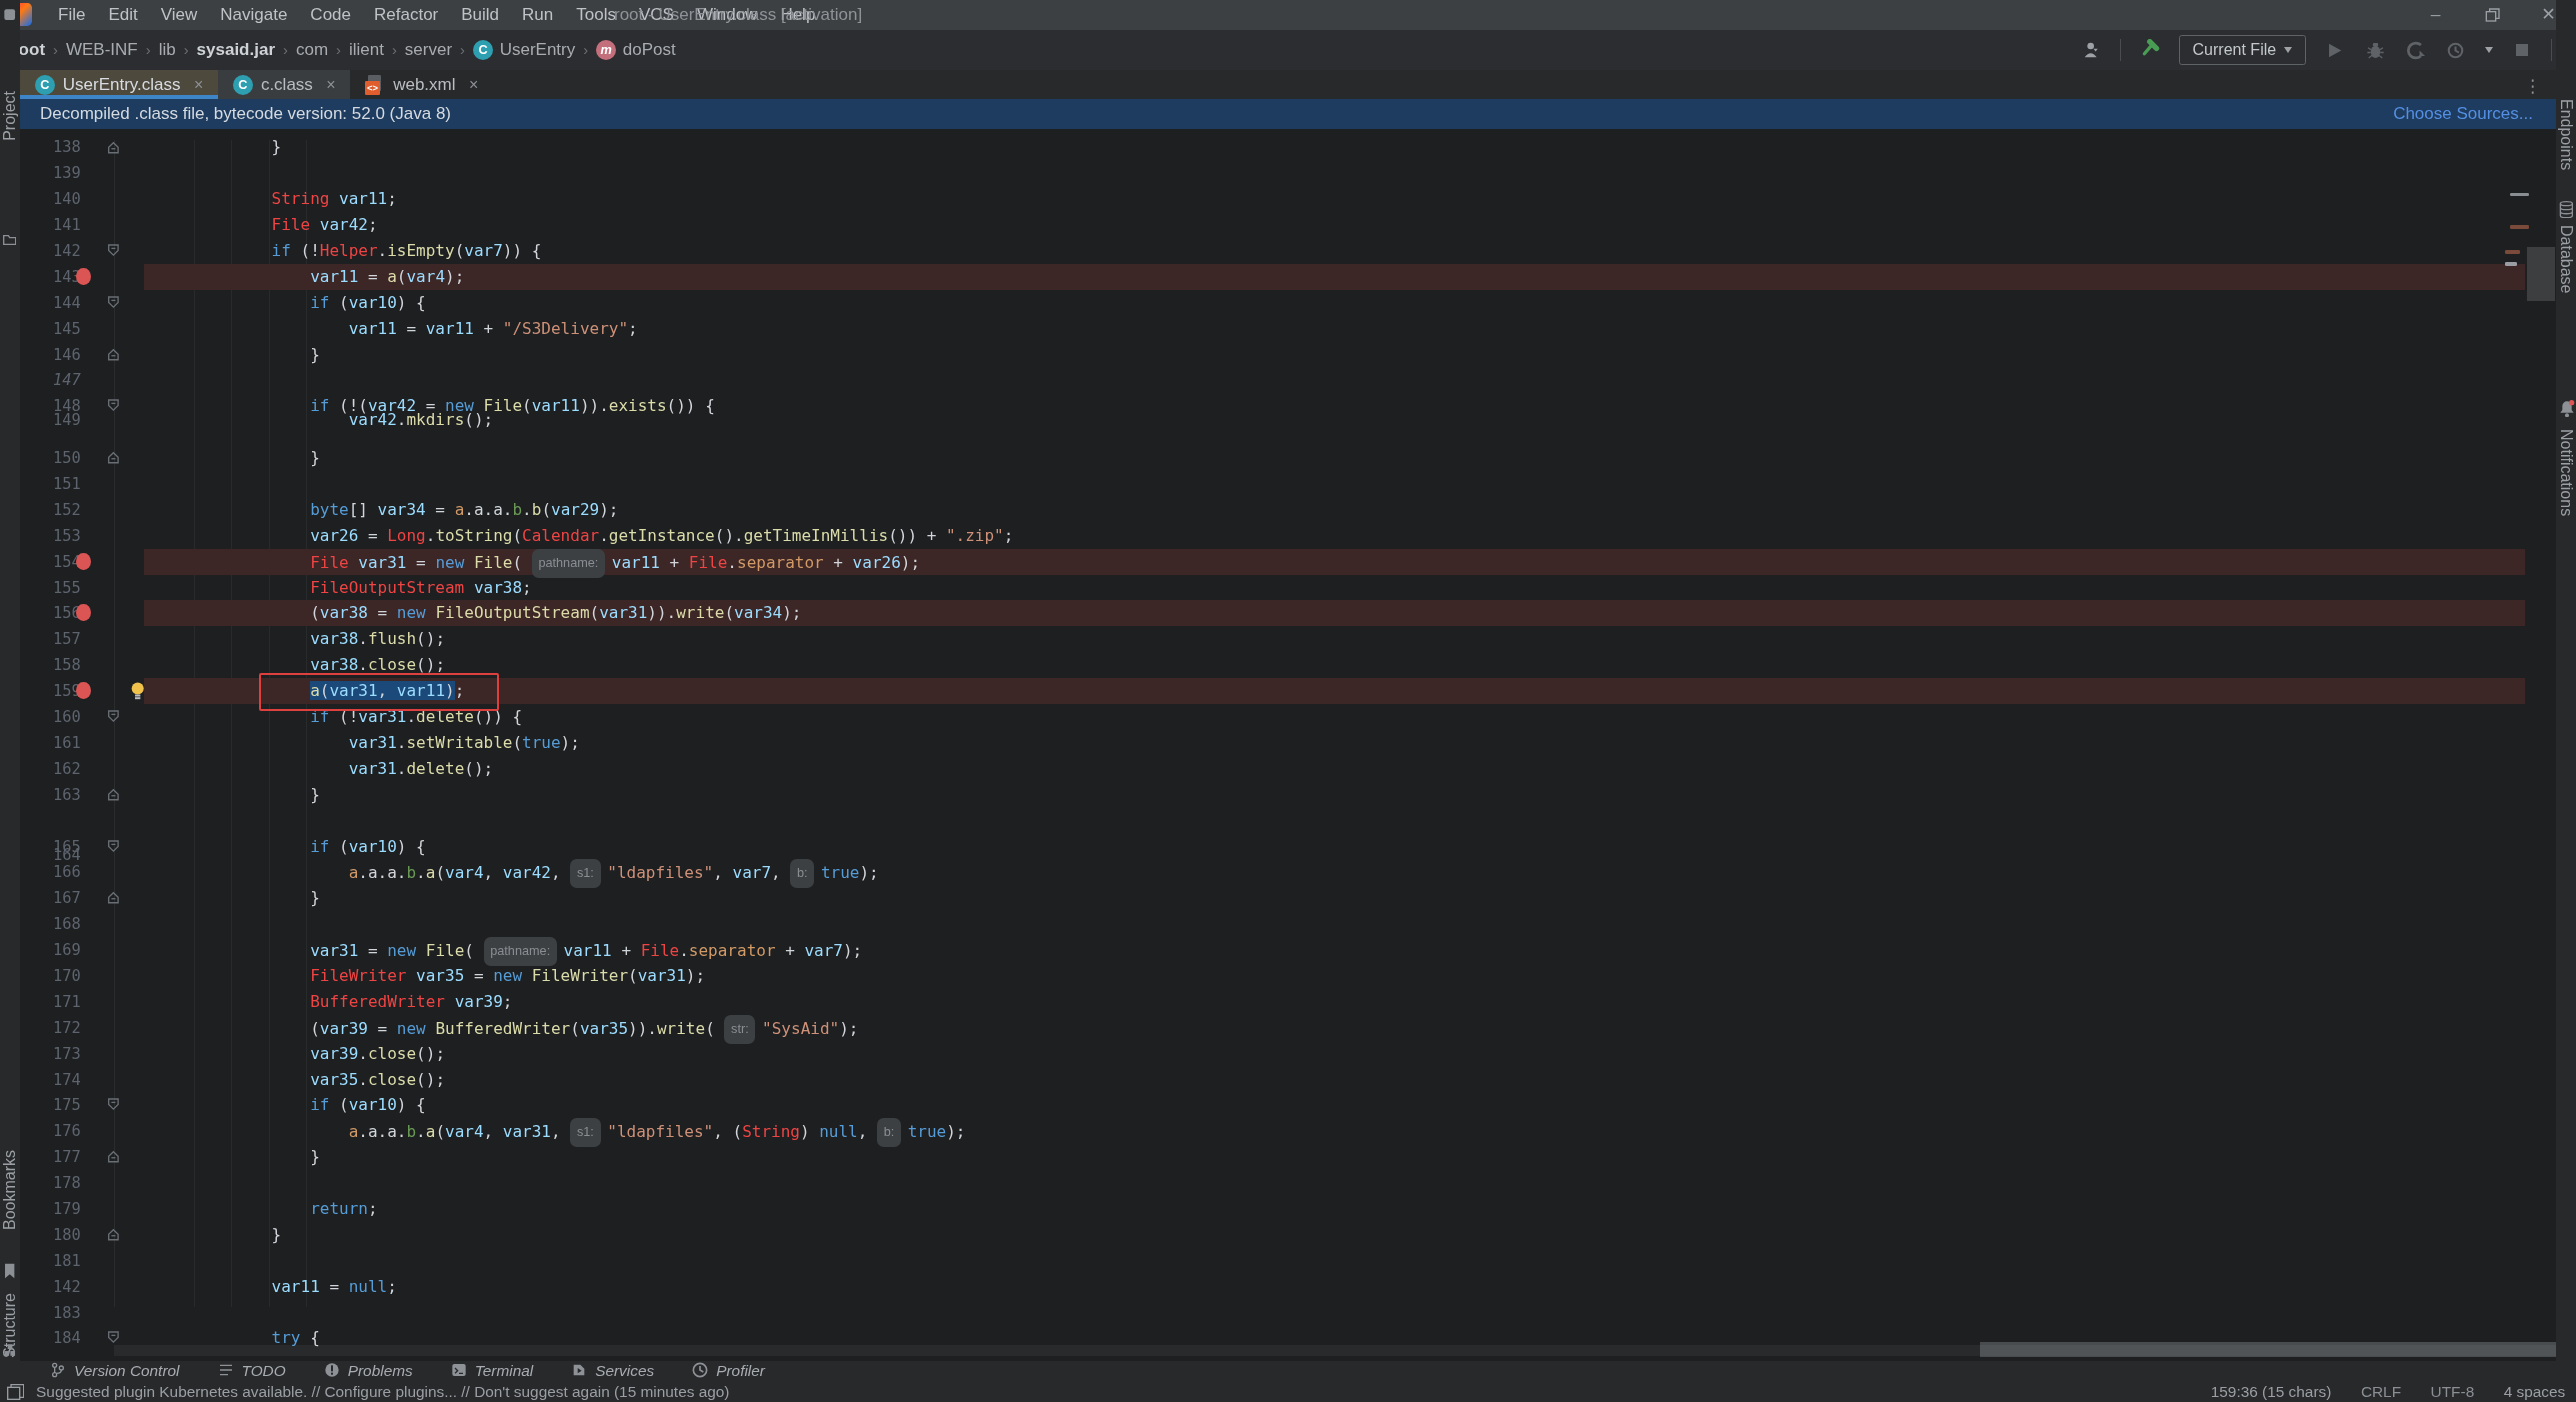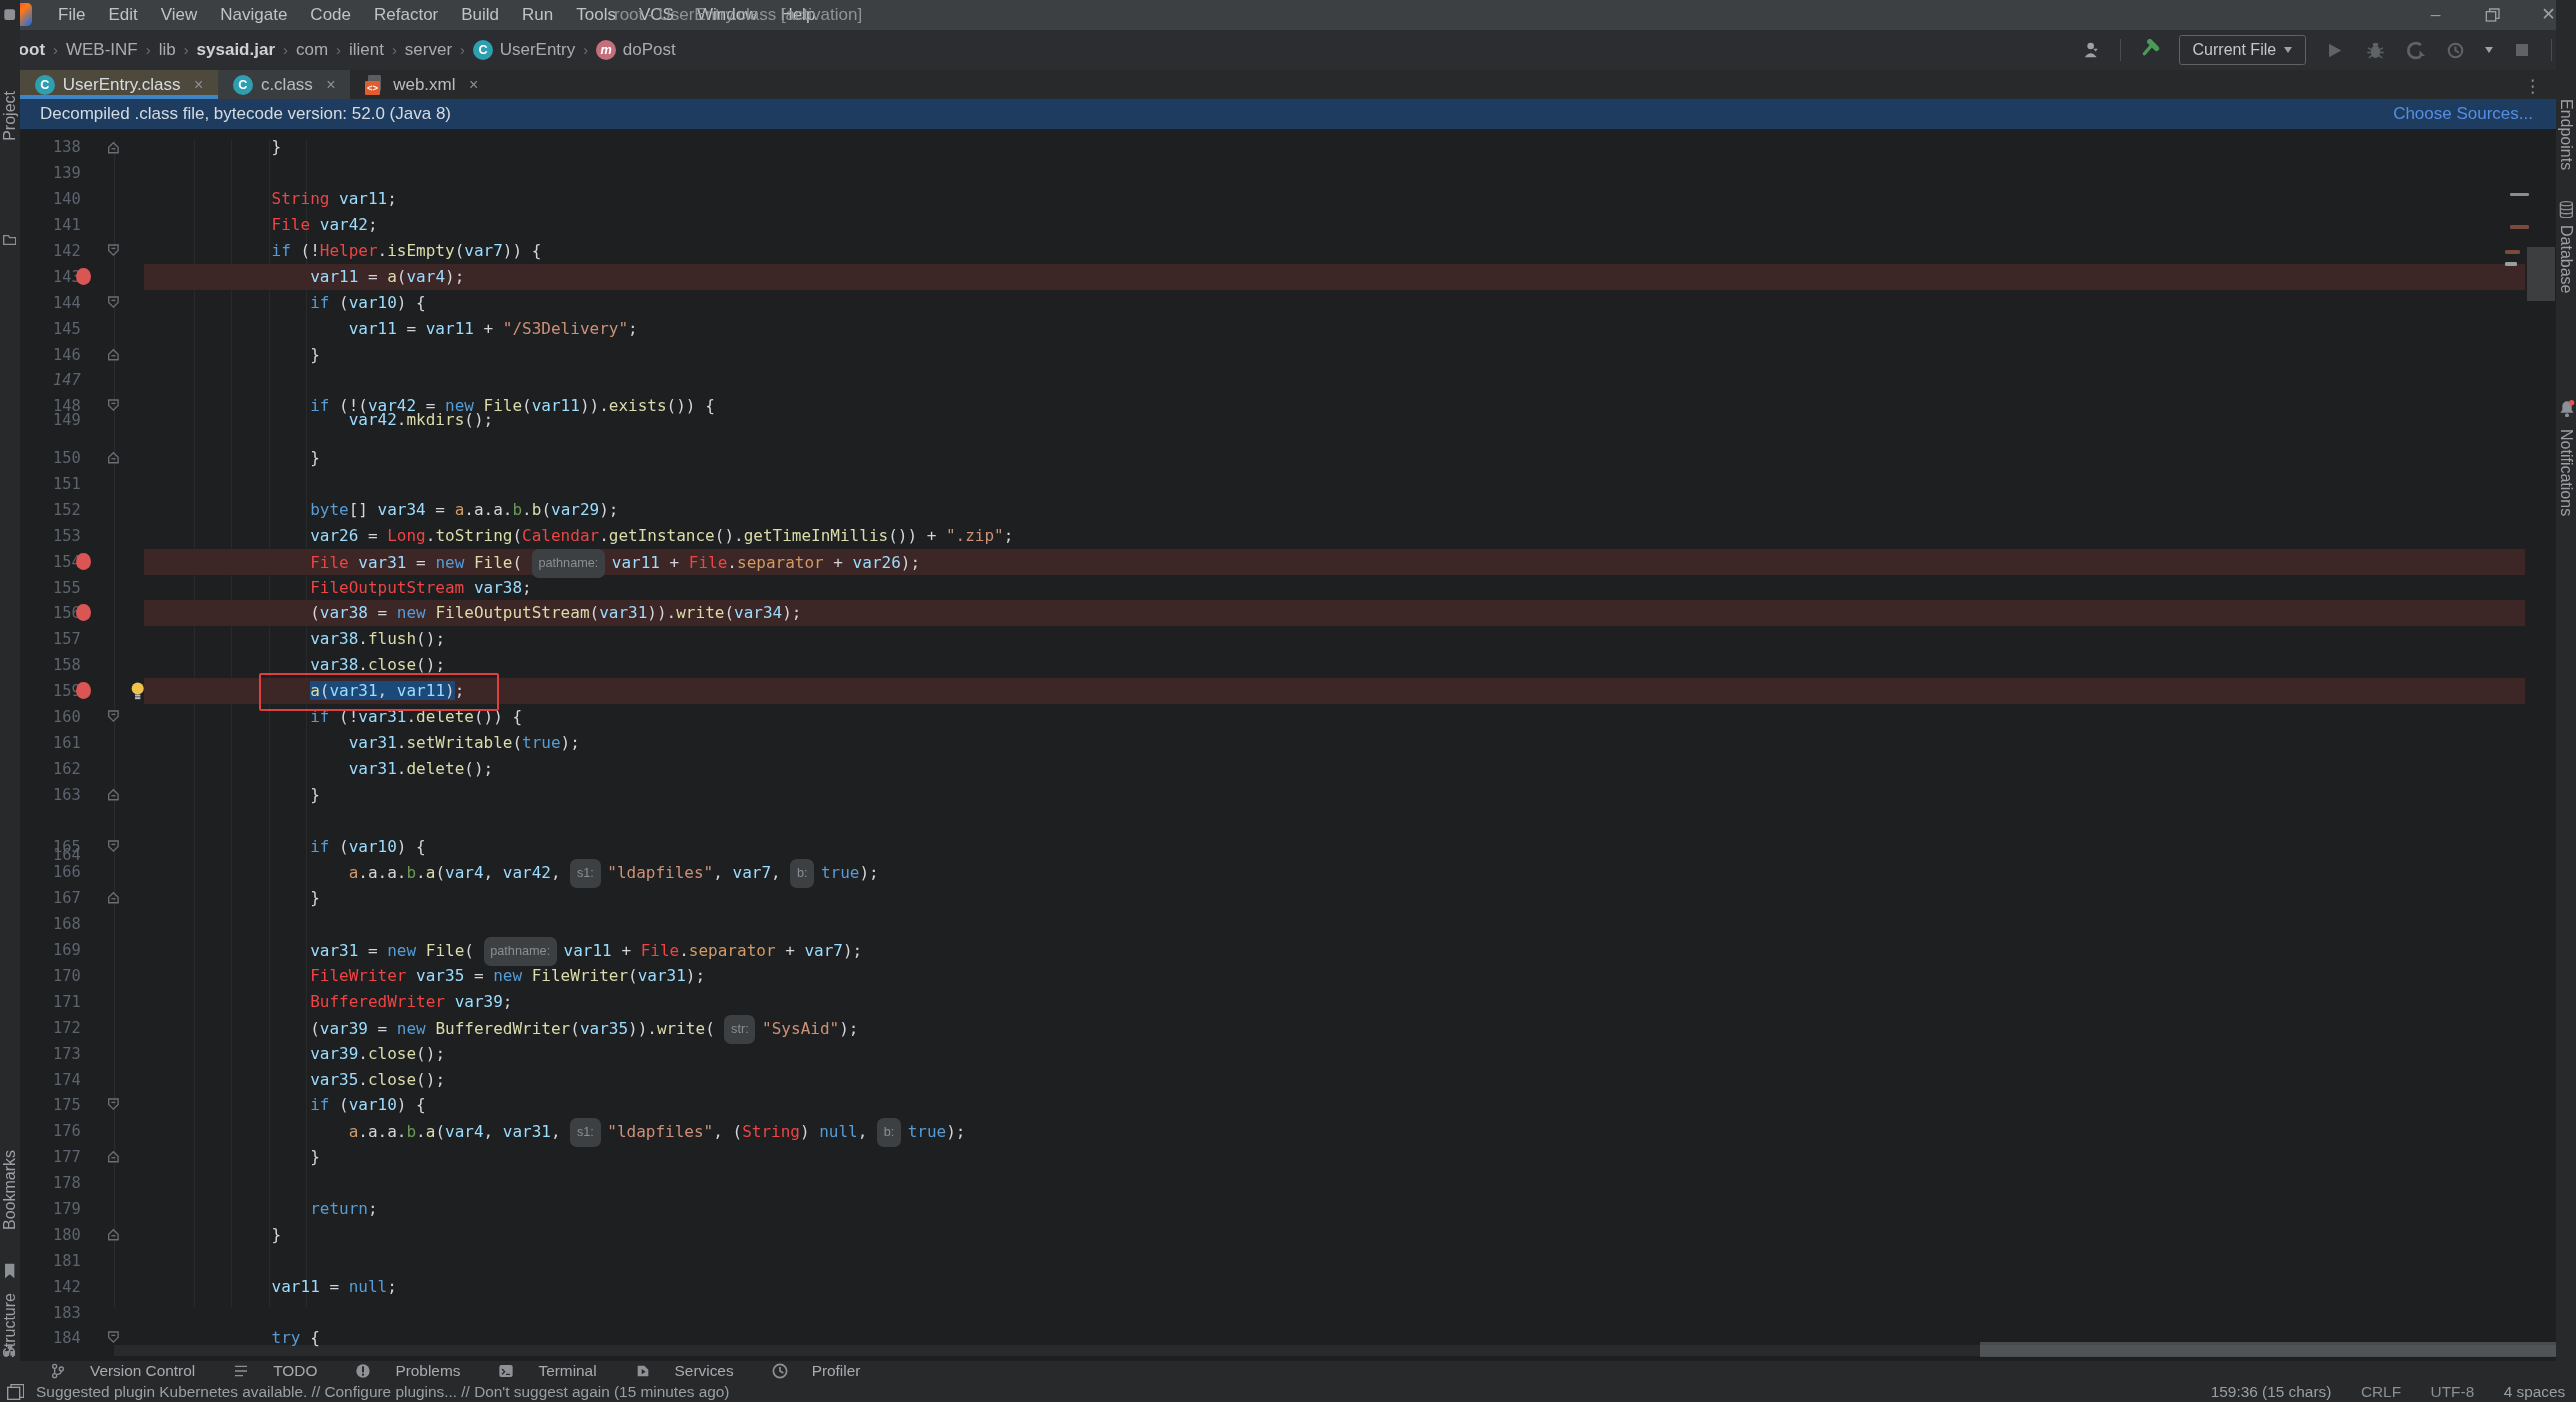--- a/index.html
+++ b/index.html
@@ -70,21 +70,21 @@
   #v-thumb{position:absolute;left:2507px;top:118px;width:28px;height:54px;background:rgba(255,255,255,0.14);}
   #h-band{position:absolute;left:94px;top:1216px;width:2442px;height:10.7px;background:rgba(255,255,255,0.05);}
   #wm-band{position:absolute;left:1960px;top:1213px;width:576px;height:14.8px;background:rgba(190,193,197,0.28);}
   
   .stripe{top:0;width:20px;height:1402px;background:#27292b;}
   .vlabel{position:absolute;writing-mode:vertical-rl;font-size:16px;color:#9ca0a5;left:0.7px;}
   .vlabel.left{transform:rotate(180deg);}
   .sicon{position:absolute;left:2.7px;width:14.8px;height:14.8px;color:#8d9196;}
   
   #toolbar-bottom{left:0;top:1360px;width:2576px;height:21.5px;display:flex;align-items:center;gap:38px;padding-left:50px;box-sizing:border-box;}
-  .bt-item{display:flex;align-items:center;gap:24px;font-size:15.4px;color:#a8acb1;}
+  .bt-item{display:flex;align-items:flex-start;gap:8px;font-size:15.4px;color:#a8acb1;font-style:italic;}
   #statusbar{left:0;top:1382px;width:2576px;height:20px;display:flex;align-items:center;font-size:15.4px;color:#9b9fa4;}
   #statusbar .lefticon{margin:0 12px 0 6.7px;}
   #status-right{position:absolute;right:10.7px;display:flex;gap:29.5px;align-items:center;}
   .dim{color:#8b8f94;}
   svg{display:block;}
 </style>
 </head>
 <body>
 
 <div id="app">

